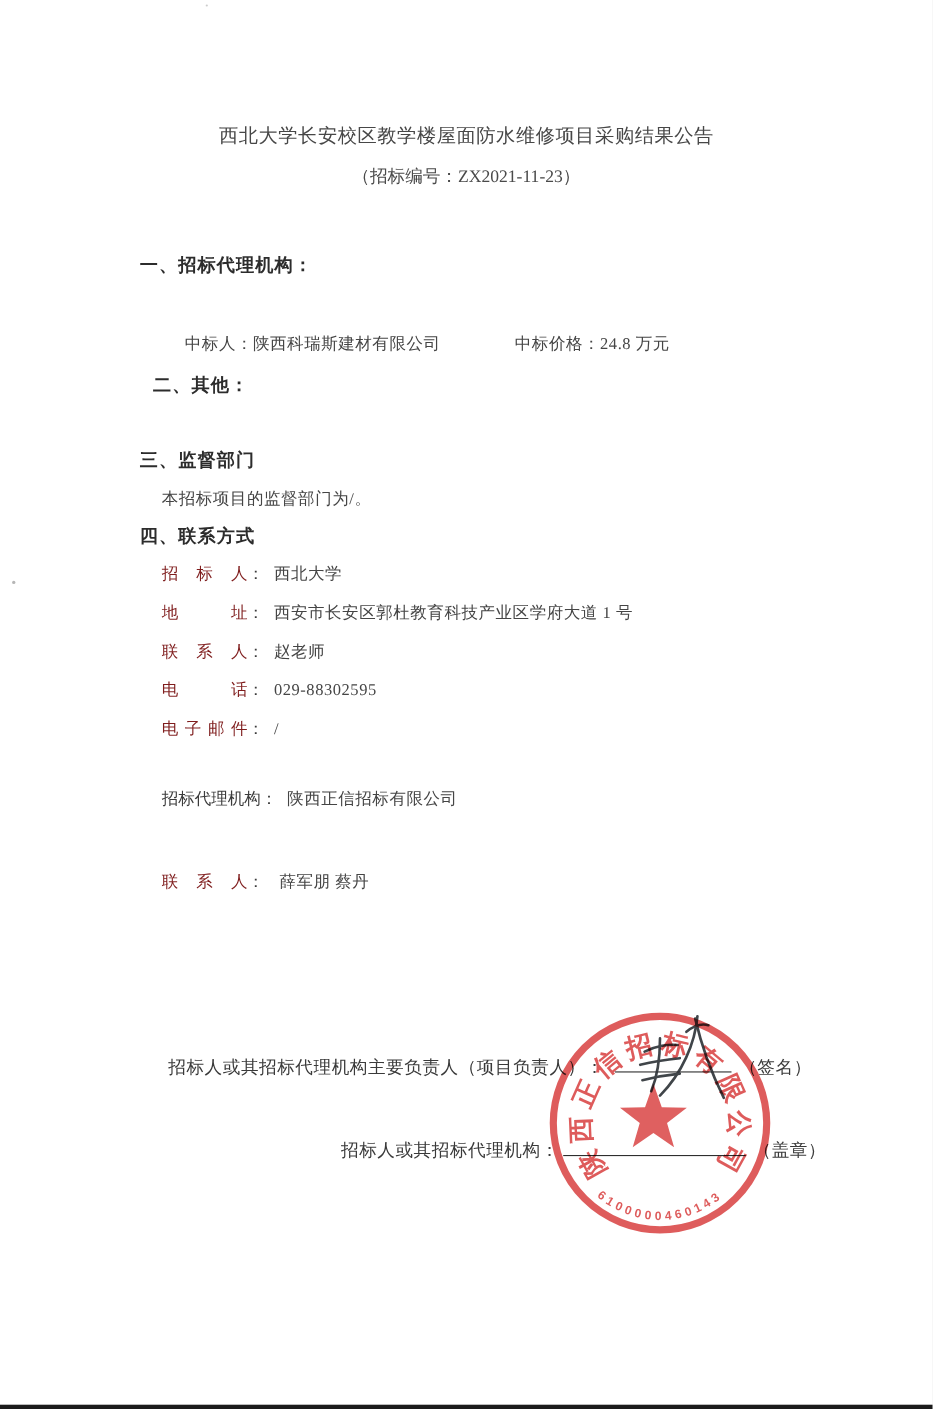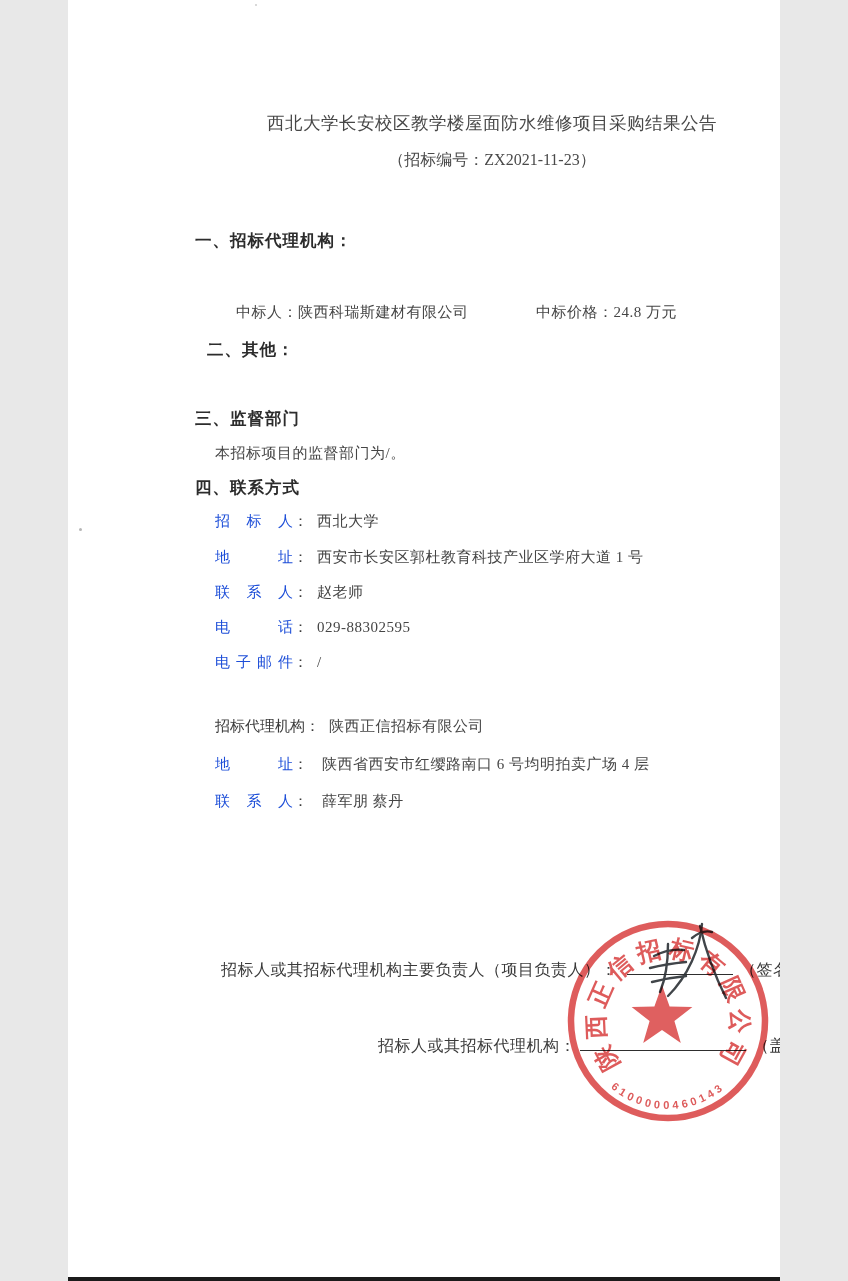--- a/index.html
+++ b/index.html
@@ -1,18 +1,18 @@
 <!DOCTYPE html>
 <html><head>
 <meta charset="utf-8">
 <style>
   html,body { margin:0; padding:0; background:#e8e8e8; }
   .page {
     position:relative;
-    width:712px; height:1281px;
+    width:848px; height:1281px;
     margin:0 auto;
     background:#ffffff;
     overflow:hidden;
     font-family:"Liberation Serif", serif;
     color:#3d3d3d;
   }
   .abs { position:absolute; white-space:nowrap; }
 
   .doc-title { width:848px; text-align:center; font-size:17.5px; letter-spacing:.5px; color:#474747; }
   .doc-subtitle { width:848px; text-align:center; font-size:16px; color:#4a4a4a; }
@@ -20,21 +20,21 @@
   .sec-heading {
     font-family:"Liberation Sans", sans-serif;
     font-weight:bold; font-size:16.5px; color:#2c2c2c; letter-spacing:1px;
   }
   .body-line { font-size:15px; color:#454545; letter-spacing:.5px; }
 
   .crow { font-size:15px; color:#454545; }
   .c-label {
     display:inline-block; width:78px;
     text-align:justify; text-align-last:justify;
-    font-family:"Liberation Sans", sans-serif; color:#1d4ed8;
+    font-family:"Liberation Sans", sans-serif; color:#7f1d1d;
   }
   .c-label-wide { font-family:"Liberation Sans", sans-serif; color:#3b3b3b; }
   .c-colon { font-family:"Liberation Sans", sans-serif; color:#3b3b3b; }
   .c-value { padding-left:9px; letter-spacing:.5px; }
   .agency .c-value { padding-left:14px; }
 
   .sig-line { font-size:16px; color:#3a3a3a; letter-spacing:.5px; }
   .u-line {
     display:inline-block; height:1em;
     border-bottom:1.6px solid #2e2e2e;
@@ -94,23 +94,20 @@
   <div class="abs crow" style="top:618px; left:147px;">
     <span class="c-label">电话</span><span class="c-colon">：</span><span class="c-value">029-88302595</span>
   </div>
   <div class="abs crow" style="top:653px; left:147px;">
     <span class="c-label">电子邮件</span><span class="c-colon">：</span><span class="c-value">/</span>
   </div>
 
   <div class="abs crow" style="top:717px; left:147px;">
     <span class="c-label-wide">招标代理机构</span><span class="c-colon">：</span><span class="c-value">陕西正信招标有限公司</span>
   </div>
-  <div class="abs crow agency" style="top:755px; left:147px;">
-    <span class="c-label">地址</span><span class="c-colon">：</span><span class="c-value">陕西省西安市红缨路南口 6 号均明拍卖广场 4 层</span>
-  </div>
   <div class="abs crow agency" style="top:792px; left:147px;">
     <span class="c-label">联系人</span><span class="c-colon">：</span><span class="c-value">薛军朋 蔡丹</span>
   </div>
 
   <div class="abs sig-line" style="top:958px; left:153px;">
     <span>招标人或其招标代理机构主要负责人（项目负责人）：</span><span class="u-line" style="width:106px; margin-left:10px;"></span><span class="sig-suffix">（签名）</span>
   </div>
   <div class="abs sig-line" style="top:1034px; left:310px;">
     <span>招标人或其招标代理机构：</span><span class="u-line" style="width:166px; margin-left:4px;"></span><span class="sig-suffix">（盖章）</span>
   </div>

